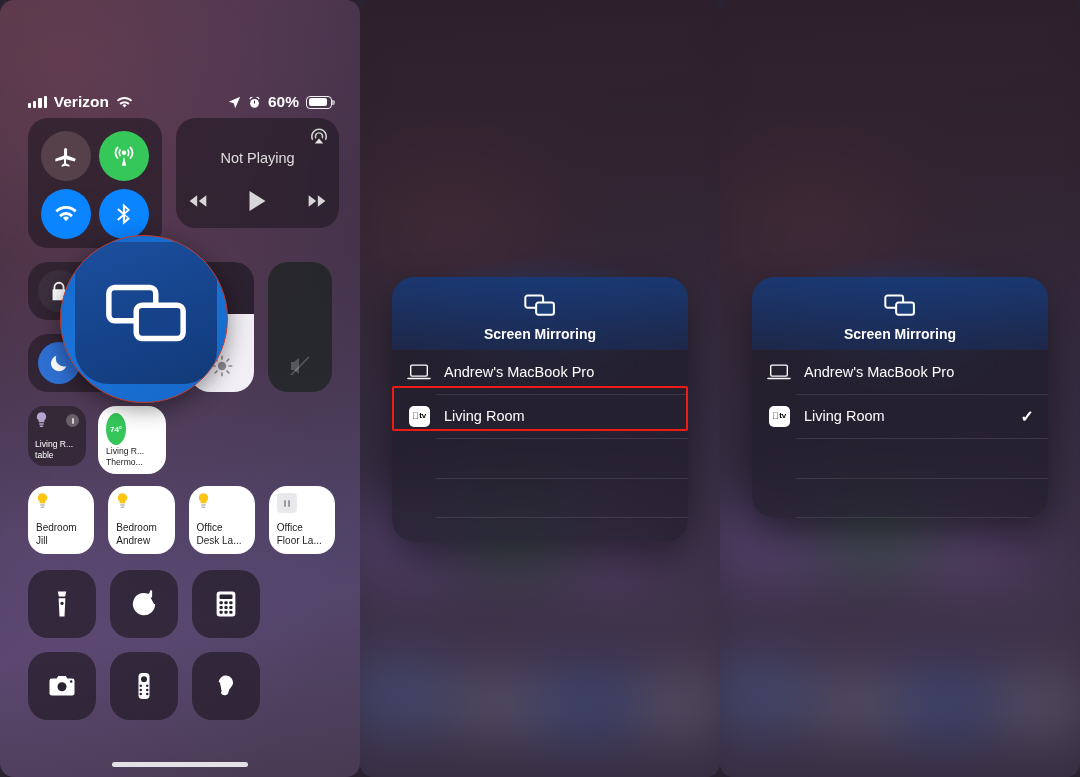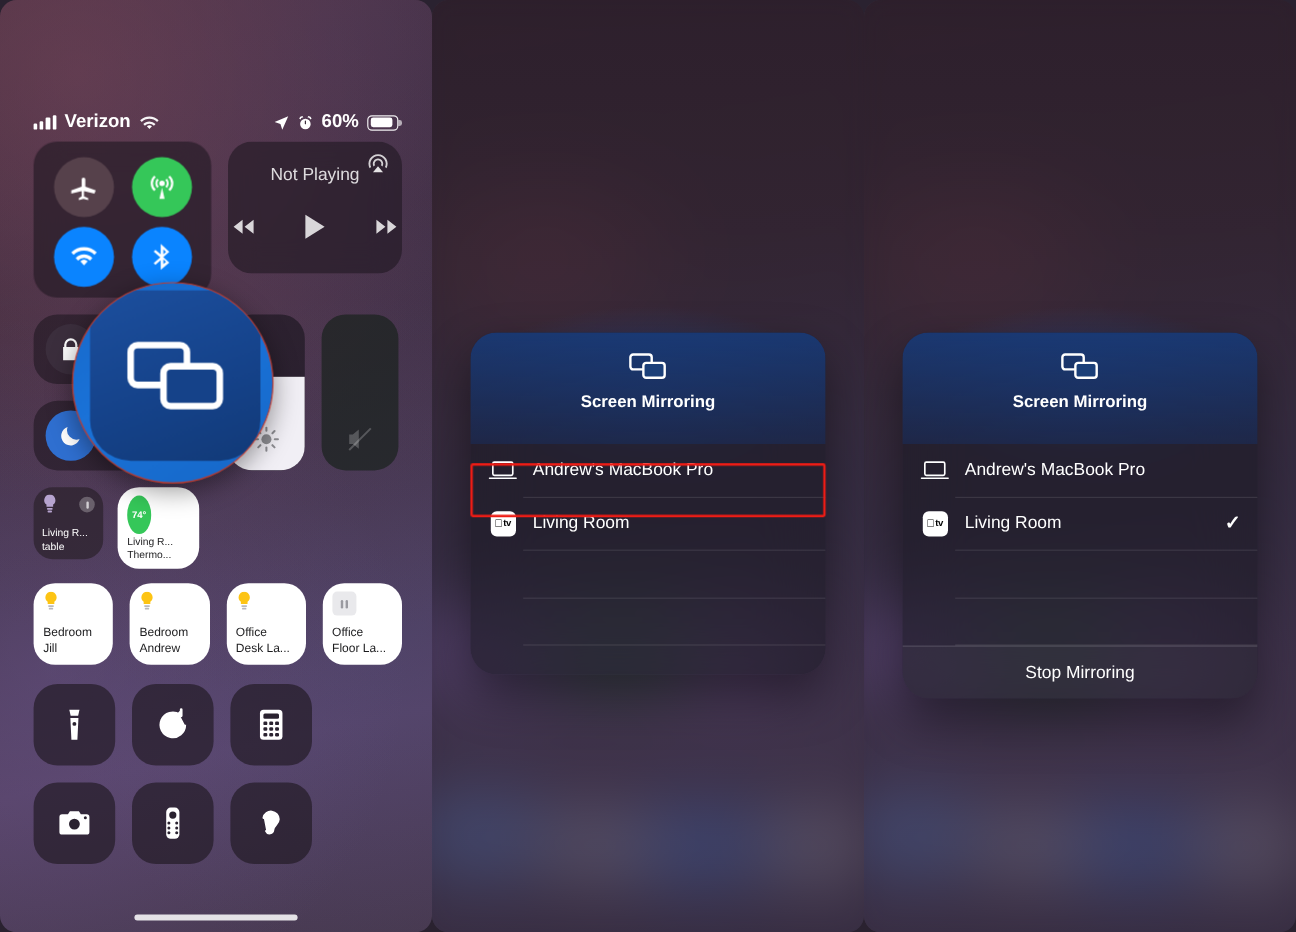--- a/index.html
+++ b/index.html
@@ -46,21 +46,21 @@
   .module { border-radius:20px; background:rgba(32,24,34,0.62); backdrop-filter:blur(12px); }
 
   .conn { width:148px; height:130px; padding:13px; display:grid;
           grid-template-columns:1fr 1fr; grid-template-rows:1fr 1fr; gap:8px; place-items:center; }
   .toggle { width:50px; height:50px; border-radius:50%; display:flex; align-items:center; justify-content:center; }
   .t-off { background:rgba(92,70,80,0.85); }
   .t-green { background:#35c759; }
   .t-blue { background:#0a84ff; }
   .toggle svg { width:26px; height:26px; fill:#fff; }
 
-  .media { flex:1; height:110px; position:relative; }
+  .media { flex:1; height:110px; position:relative; padding:12px; }
   .media .airplay { position:absolute; top:8px; right:10px; width:20px; height:20px; }
   .media .airplay svg { width:100%; height:100%; fill:rgba(255,255,255,0.88); }
   .np { text-align:center; margin-top:20px; color:rgba(255,255,255,0.84); font-size:14.5px; }
   .transport { display:flex; align-items:center; justify-content:center; gap:40px; margin-top:24px; }
   .transport svg { fill:rgba(255,255,255,0.82); }
 
   .row2 { margin-top:14px; display:flex; gap:14px; align-items:flex-start; }
   .leftcol { width:148px; display:flex; flex-direction:column; gap:14px; }
   .tile { height:58px; border-radius:20px; background:rgba(32,24,34,0.62); display:flex; align-items:center; padding:0 10px; gap:10px; }
   .circ { width:42px; height:42px; border-radius:50%; display:flex; align-items:center; justify-content:center; flex:0 0 auto; }
@@ -136,21 +136,21 @@
       radial-gradient(ellipse 200px 140px at 30% 30%, rgba(88,52,66,0.55), rgba(88,52,66,0) 72%),
       linear-gradient(170deg, #3b2936 0%, #3a2a38 30%, #3a3148 55%, #4a3c57 76%, #453a52 100%);
     filter:blur(26px);
   }
   .blurwall .vig { position:absolute; inset:0; background:linear-gradient(180deg, rgba(18,12,22,0.32), rgba(18,12,22,0.10) 45%, rgba(18,12,22,0.26)); }
 
   
   .dialog { position:absolute; left:32px; width:296px; border-radius:22px; overflow:hidden;
             background:rgba(26,24,34,0.58); backdrop-filter:blur(26px);
             box-shadow:0 18px 40px rgba(0,0,0,0.45); }
-  .dlg-head { padding:16px 0 28px; text-align:center; position:relative;
+  .dlg-head { padding:16px 0 8px; text-align:center; position:relative;
               background:linear-gradient(180deg, rgba(22,66,140,0.72), rgba(20,50,110,0.40)); }
   .dlg-head .gl { display:flex; justify-content:center; margin-bottom:8px; }
   .dlg-head .gl svg { width:34px; height:25px; }
   .dlg-title { color:#fff; font-size:14px; font-weight:700; }
   .dlg-list { position:relative; }
   .dlg-row { height:44px; display:flex; align-items:center; padding:0 14px; gap:12px; position:relative; }
   .dlg-row + .dlg-row::before { content:""; position:absolute; left:44px; right:0; top:0; height:1px;
                                 background:rgba(255,255,255,0.10); }
   .dlg-row .ico { width:26px; display:flex; align-items:center; justify-content:center; flex:0 0 auto; }
   .dlg-row .nm { color:#fff; font-size:14.5px; flex:1; }
@@ -522,17 +522,16 @@
                 <span class="ap"></span>
                 <span class="tv">tv</span>
               </div>
           </div>
           <div class="nm">Living Room</div>
           <div class="chk">✓</div>
         </div>
         <div class="dlg-blank"></div>
         <div class="dlg-blank b2"></div>
       </div>
-      <div class="dlg-foot">Stop Mirroring</div>
     </div>
   </div>
 
 </div>
 
 </body></html>

